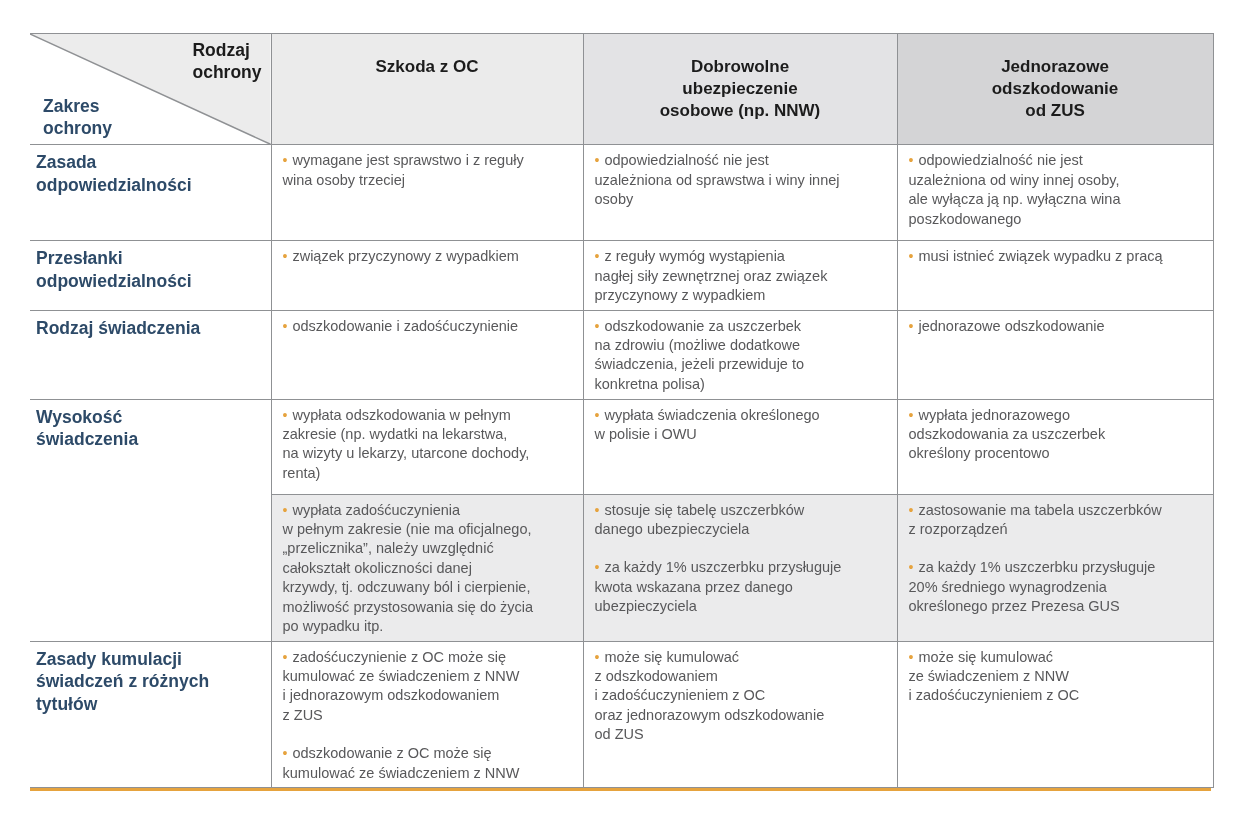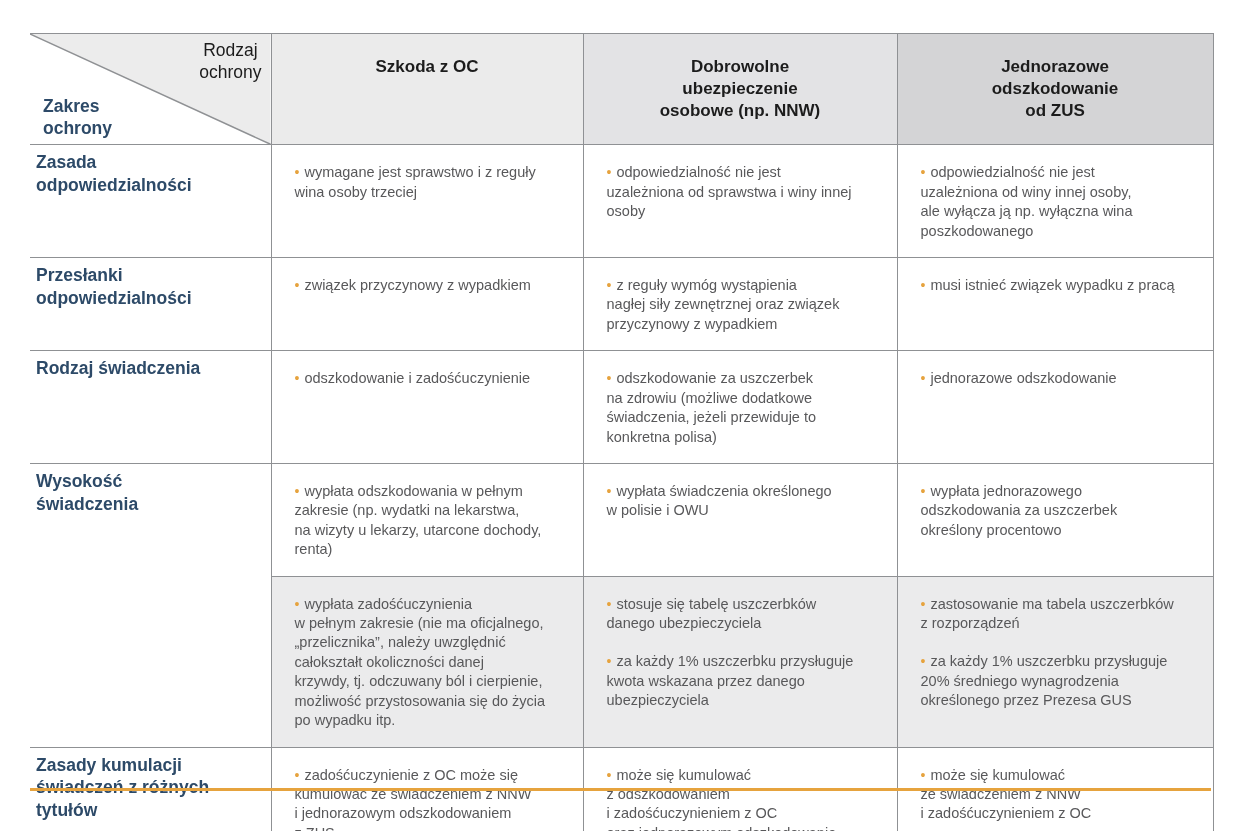--- a/index.html
+++ b/index.html
@@ -29,39 +29,39 @@
   tr.r2 { height:66px; }
   tr.r3 { height:89px; }
   tr.r4a { height:95px; }
   tr.r4b { height:139px; }
   tr.r5 { height:136px; }
   th.corner { position:relative; padding:0; background:#ffffff; }
   .corner-svg { position:absolute; left:0; top:0; width:100%; height:100%; display:block; }
   .corner-svg polygon { fill:var(--bg_corner,#ececec); }
   .corner-svg line { stroke:var(--grid,#8f9194); stroke-width:1.4; }
   .corner-top {
-    position:absolute; top:5px; right:9px; text-align:center;
-    color:var(--header_text,#1c1c1c); font-weight:normal; font-size:17.5px;
+    position:absolute; top:5px; right:9px; text-align:left;
+    color:var(--header_text,#1c1c1c); font-weight:bold; font-size:17.5px;
     line-height:1.28; white-space:pre-line;
   }
   .corner-bottom {
     position:absolute; bottom:5px; left:13px; text-align:left;
     color:var(--navy,#2d4a68); font-weight:bold; font-size:17.5px;
     line-height:1.28; white-space:pre-line;
   }
   tbody th.row-label {
     text-align:left; color:var(--navy,#2d4a68); font-size:17.5px; font-weight:bold;
     padding:6px 8px 4px 6px; line-height:1.3; white-space:pre-line; background:#ffffff;
   }
   tbody td.cell {
     padding:6px 10px 4px 11px; color:var(--text,#58585a);
     font-size:14.5px; line-height:1.34; background:#ffffff;
   }
   tr.shaded td.cell { background:var(--bg_shaded,#ebebec); }
-  p.bullet-item { margin:12px; }
+  p.bullet-item { margin:0; }
   p.bullet-item + p.bullet-item { margin-top:19px; }
   .bullet { color:var(--orange,#e6a33e); margin-right:5px; font-size:14px; }
   .bt { white-space:pre-line; }
   .footer-line {
     position:absolute; left:30px; right:30px; top:788px; height:3px;
     background:var(--orange,#e6a33e);
   }
   .footer-row {
     position:absolute; left:31px; right:29px; top:797px;
     display:flex; justify-content:space-between; align-items:flex-start;

